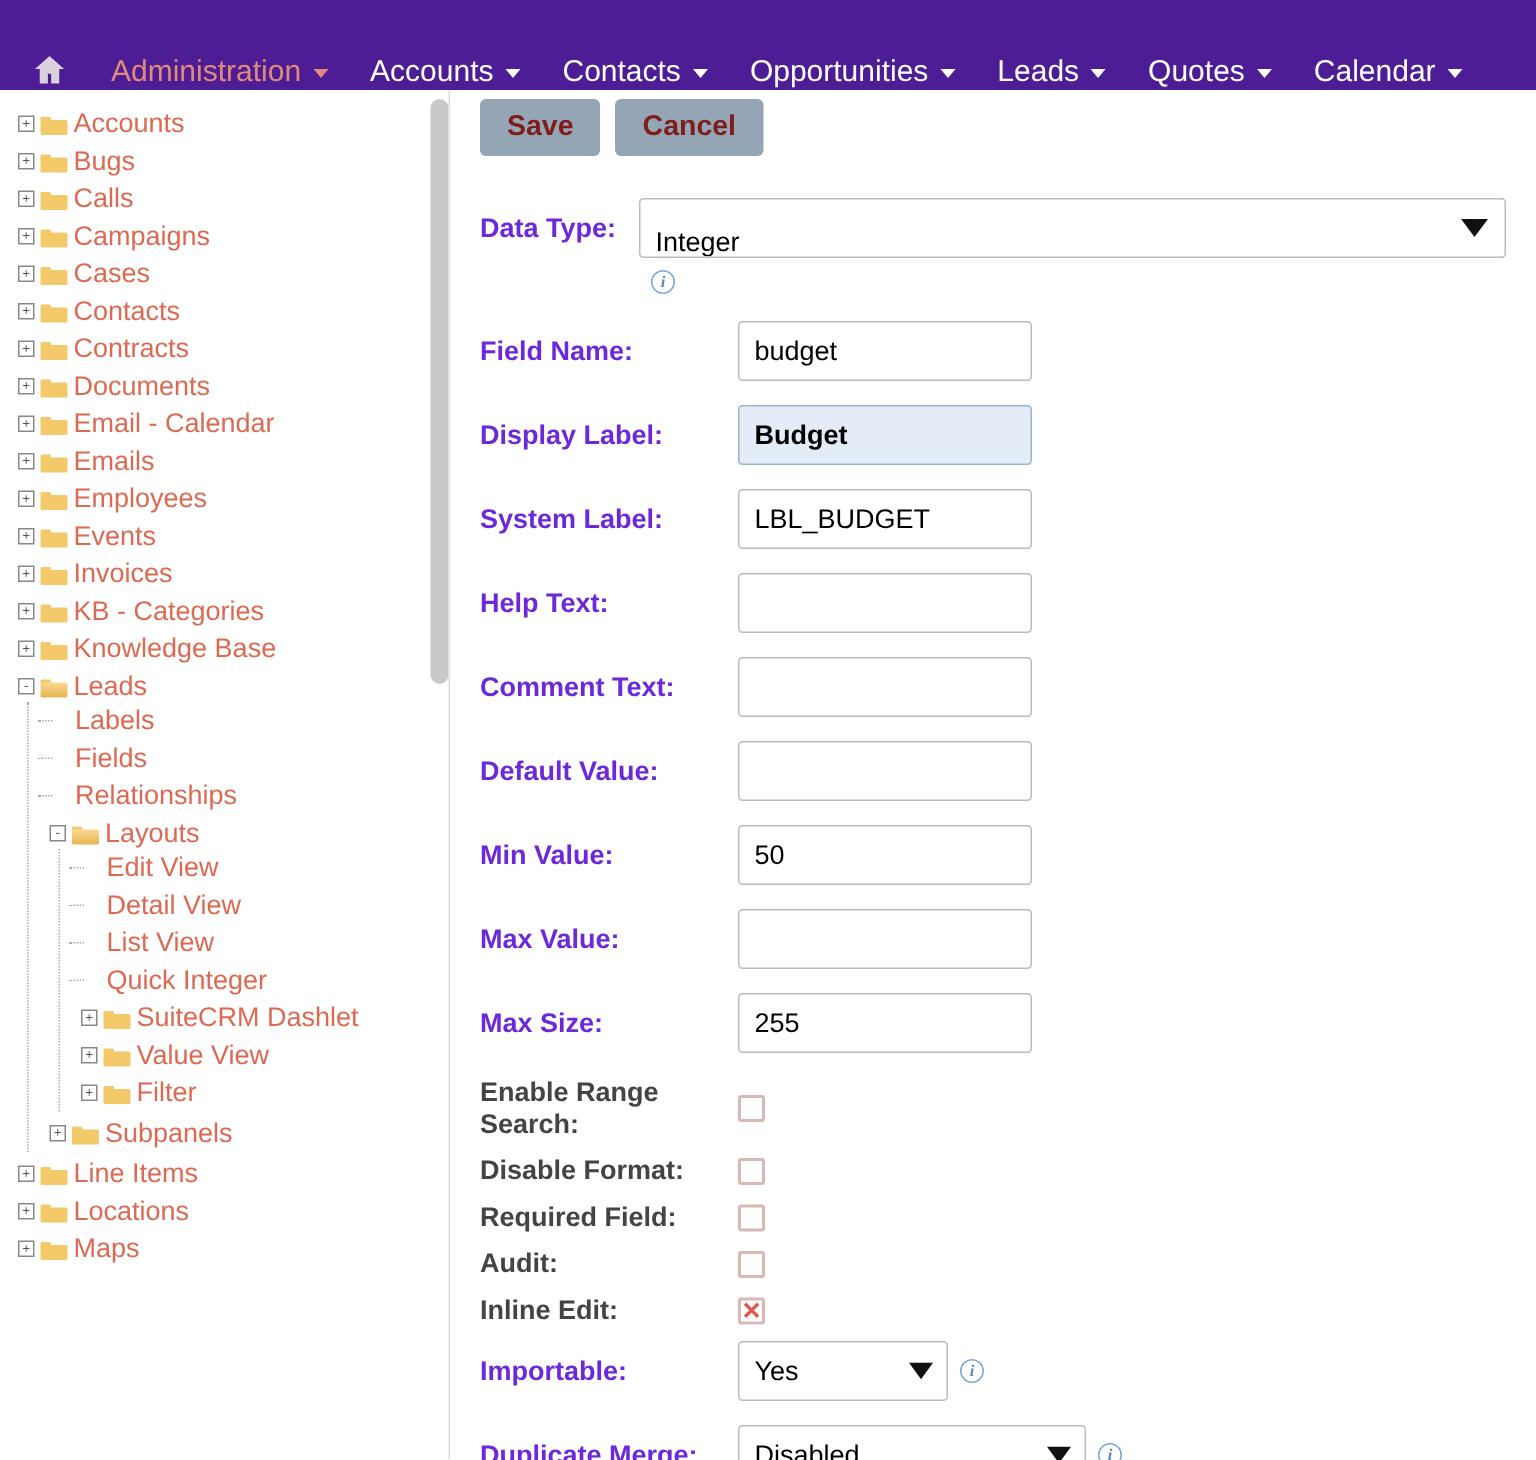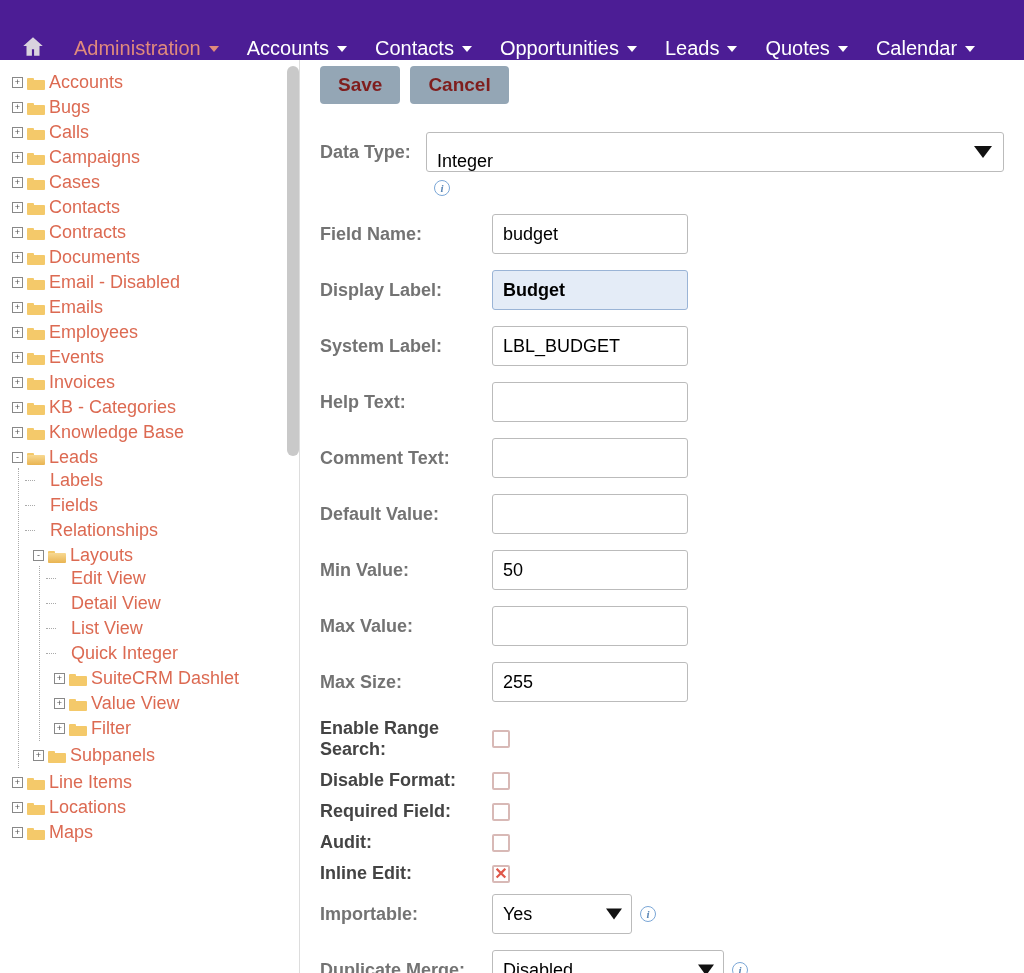--- a/index.html
+++ b/index.html
@@ -35,21 +35,21 @@
   ul.children { border-left:1px dotted #aaa; margin-left:6px; padding-left:12px; }
   .leaf::before { content:""; position:absolute; left:-6px; top:12px; width:10px; border-top:1px dotted #aaa; }
 
   
   .main { flex:1; padding: 0 20px 20px 20px; overflow:auto; }
   .btn-row { display:flex; gap:10px; padding: 6px 0 28px 0; }
   .btn { background:#94a6b5; color:#7f1d1d; border:0; border-radius:4px; padding:8px 18px; font-size:19px; font-weight:600; cursor:pointer; }
 
   .form { }
   .form-row { display:flex; align-items:center; margin-bottom:16px; }
-  .form-row .label { width:172px; font-size:18px; font-weight:600; color:#737373; }
+  .form-row .label { width:172px; font-size:18px; font-weight:600; color:#6d28d9; }
   .form-row.dt .label { width:106px; }
   .form-row.dt .field { flex:1; }
   .select-wrap { position:relative; }
   .select-wrap select { width:100%; height:40px; border:1px solid #bbb; border-radius:3px; background:#fff; padding:18px 34px 0 10px; font-size:18px; appearance:none; -webkit-appearance:none; }
   .select-wrap .tri { position:absolute; right:12px; top:50%; transform:translateY(-50%); width:0;height:0;border-left:9px solid transparent;border-right:9px solid transparent;border-top:12px solid #111; pointer-events:none;}
   .info-icon { width:16px; height:16px; border:1px solid #7aa6d6; border-radius:50%; display:inline-flex; align-items:center; justify-content:center; font-size:11px; font-style:italic; font-family:Georgia,serif; color:#5a86b6; font-weight:bold; margin-left:8px; }
   .dt-info { margin-left:106px; margin-top:-10px; margin-bottom:18px; }
 
   .text-input { width:196px; height:40px; border:1px solid #bbb; border-radius:3px; padding:0 10px; font-size:18px; background:#fff; }
   .text-input.highlight { background:#e4ecf7; border-color:#9ab4d6; font-weight:600; }
@@ -161,21 +161,21 @@
             <div class="node">
               <span class="expander">+</span>
               <span class="folder-icon"></span>
               <span class="tree-label">Documents</span>
             </div>
           </li>
           <li>
             <div class="node">
               <span class="expander">+</span>
               <span class="folder-icon"></span>
-              <span class="tree-label">Email - Disabled</span>
+              <span class="tree-label">Email - Calendar</span>
             </div>
           </li>
           <li>
             <div class="node">
               <span class="expander">+</span>
               <span class="folder-icon"></span>
               <span class="tree-label">Emails</span>
             </div>
           </li>
           <li>

